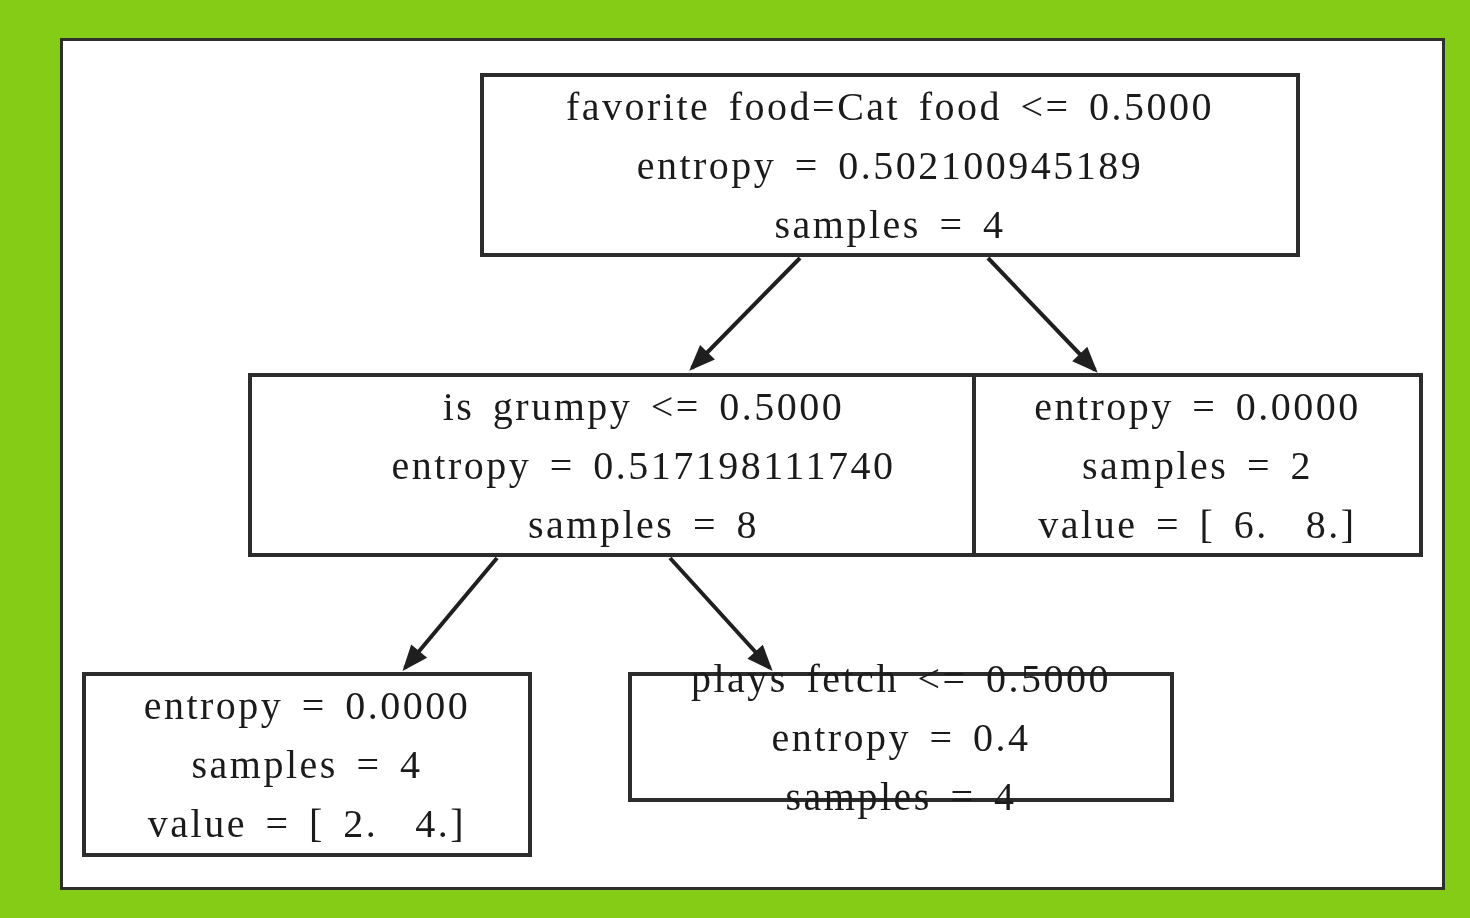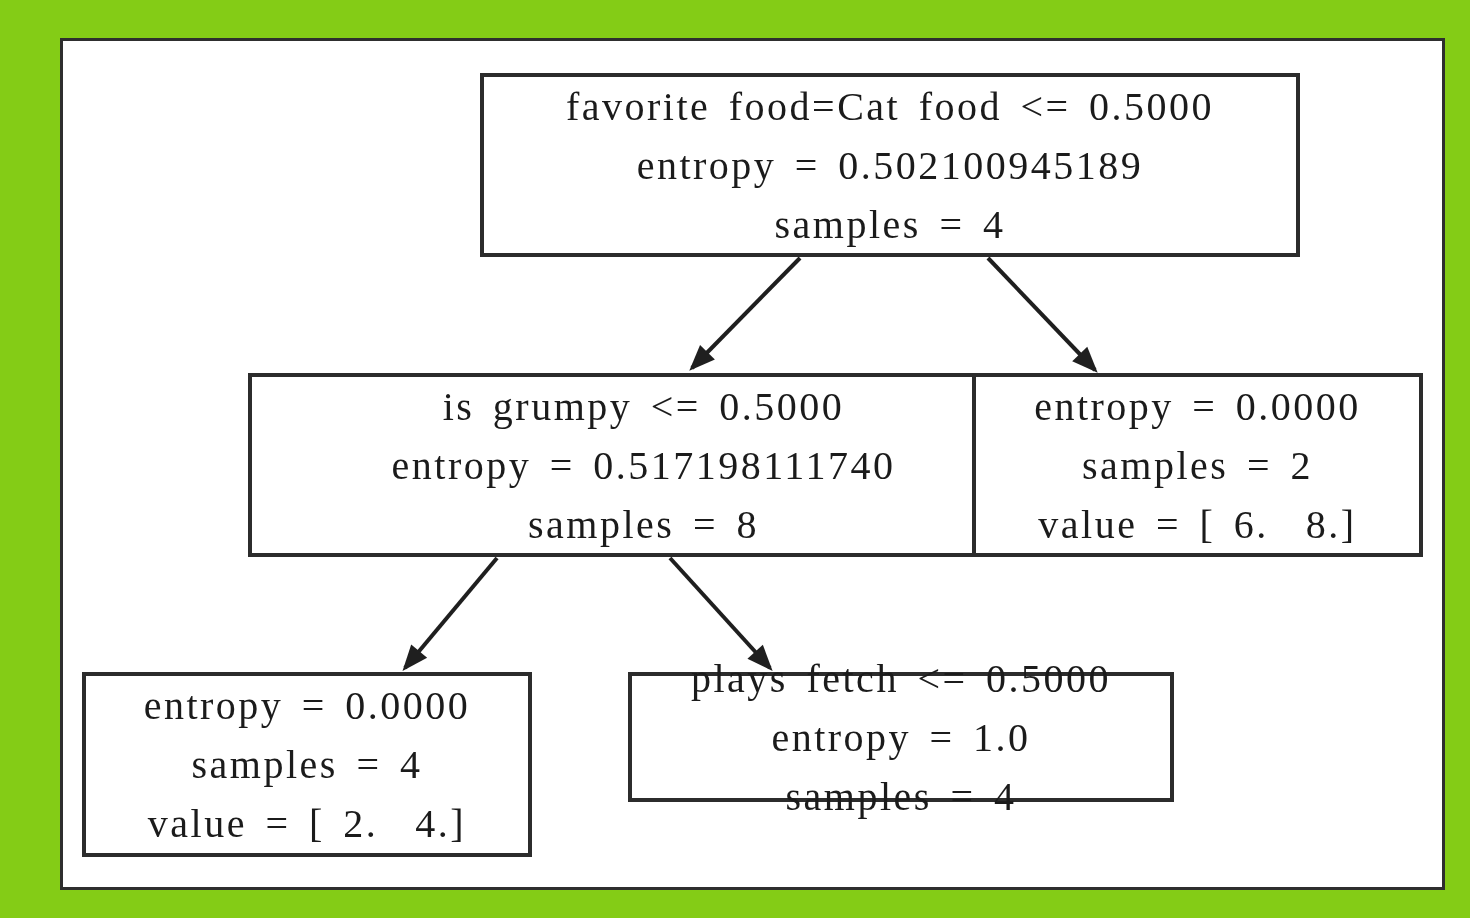--- a/index.html
+++ b/index.html
@@ -88,17 +88,17 @@
   </div>
 
   <div class="node node-leaf-left">
     <div class="node-line">entropy = 0.0000</div>
     <div class="node-line">samples = 4</div>
     <div class="node-line">value = [ 2.  4.]</div>
   </div>
 
   <div class="node node-fetch">
     <div class="node-line">plays fetch &lt;= 0.5000</div>
-    <div class="node-line">entropy = 1.0</div>
+    <div class="node-line">entropy = 0.4</div>
     <div class="node-line">samples = 4</div>
   </div>
 
 </div>
 
 </body></html>

